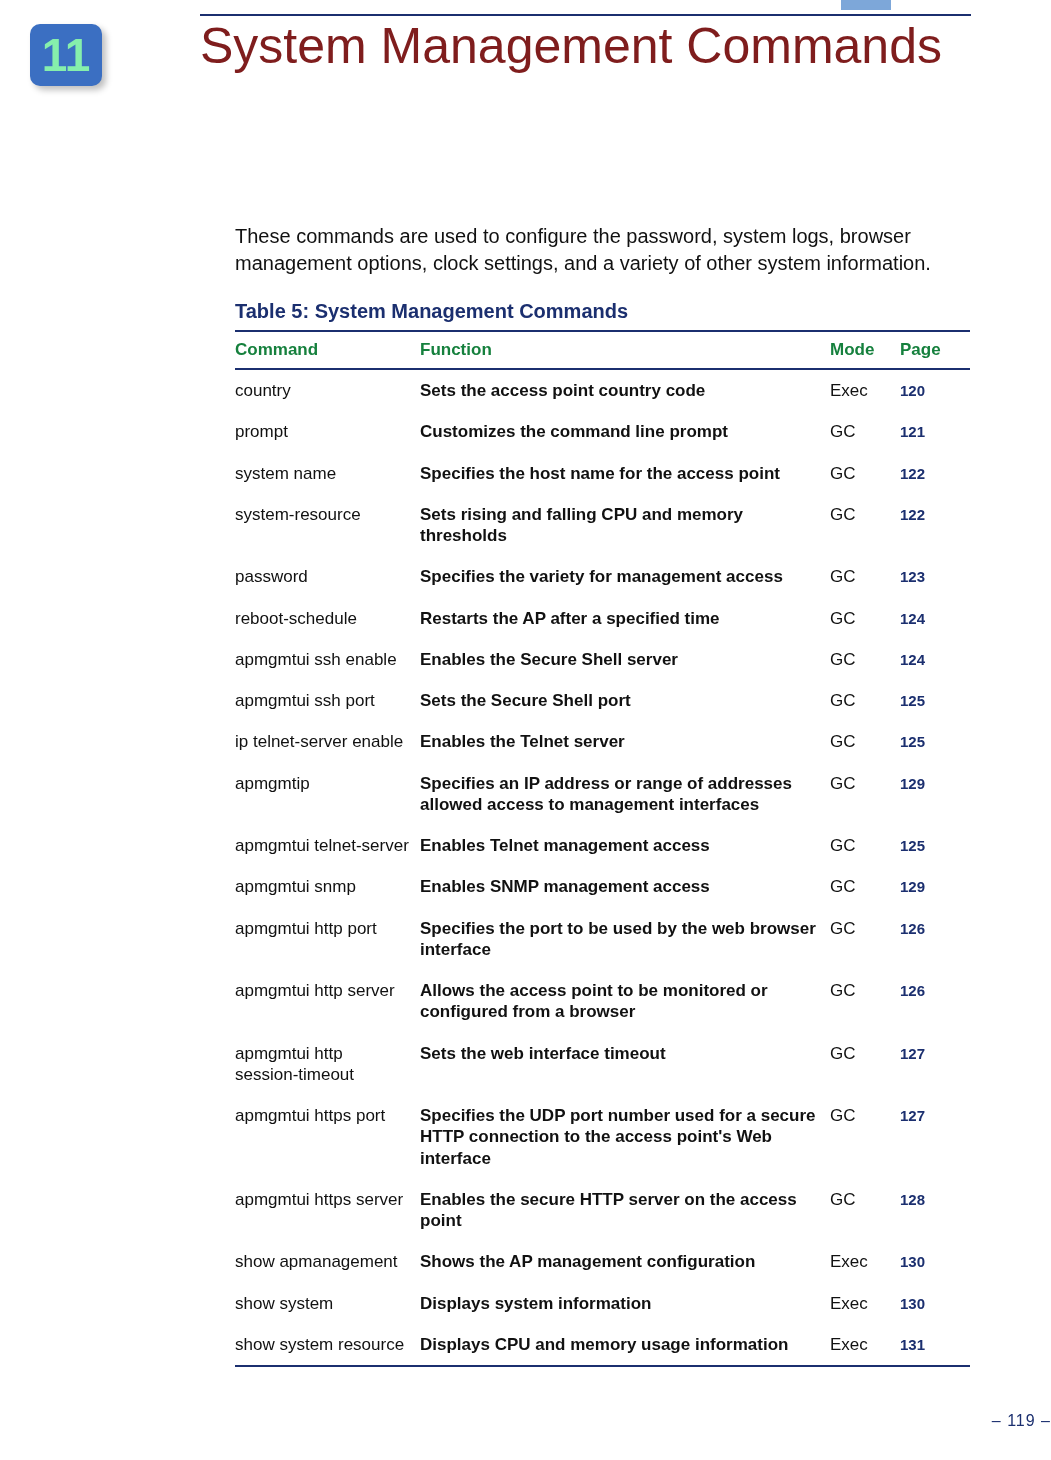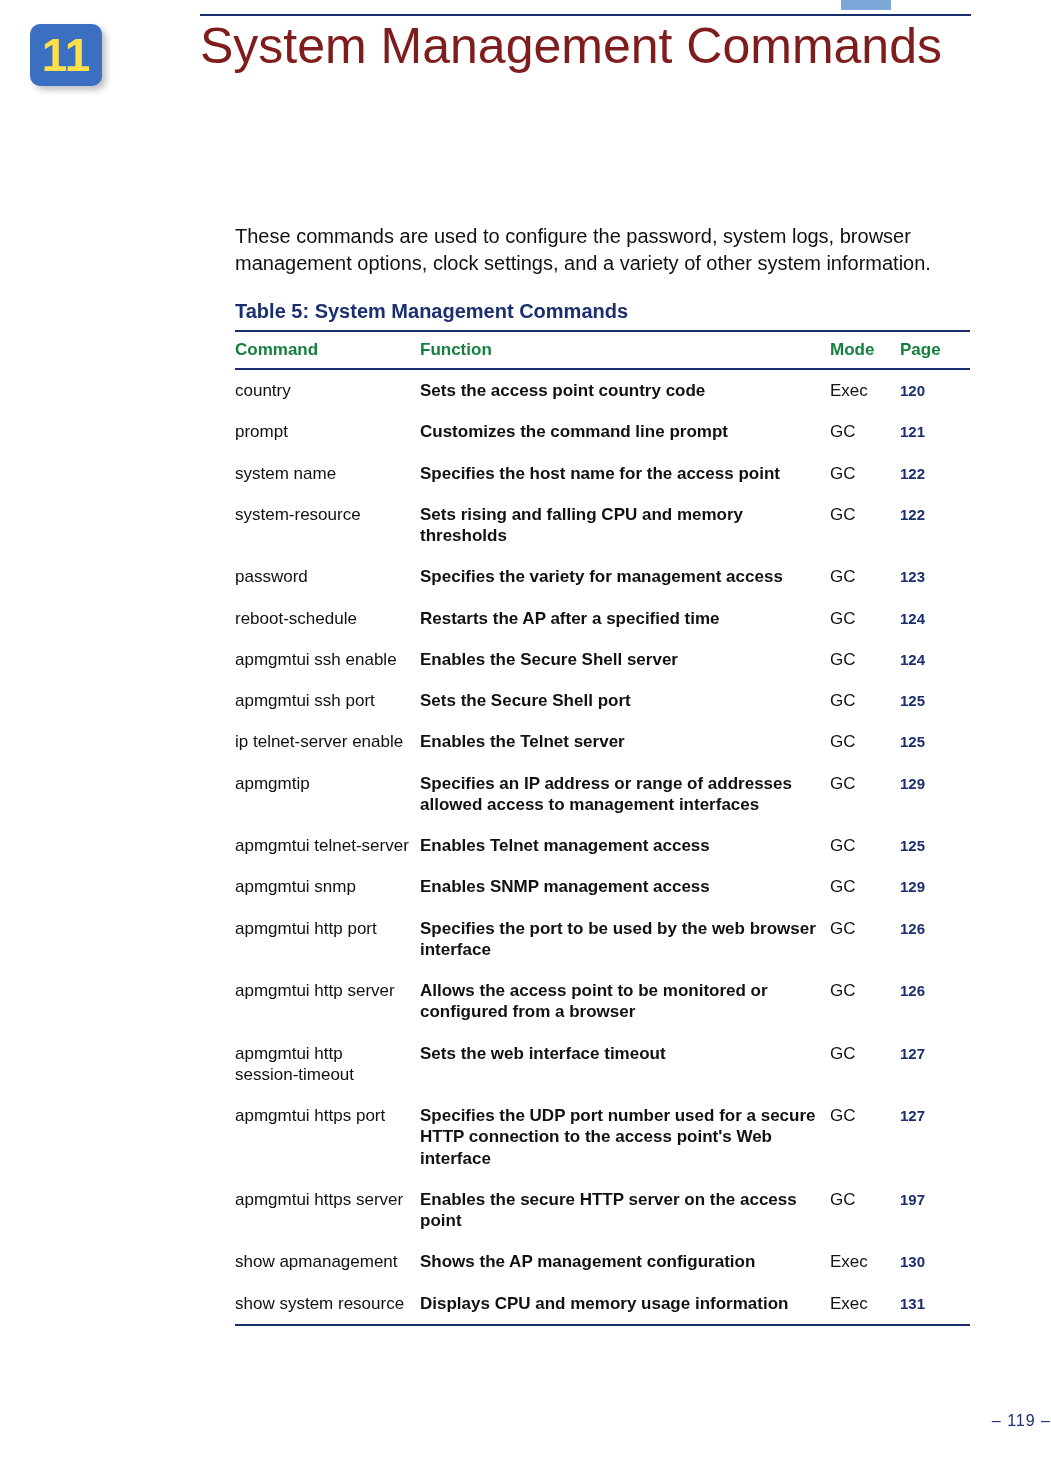--- a/index.html
+++ b/index.html
@@ -34,21 +34,21 @@
     background: #1b2f6f;
   }
   .chapter-badge {
     position: absolute;
     top: 24px;
     left: 30px;
     width: 72px;
     height: 62px;
     background: #3b6fc2;
     border-radius: 10px;
-    color: #fde047;
+    color: #86efac;
     font-weight: 700;
     font-size: 46px;
     line-height: 62px;
     text-align: center;
     box-shadow: 4px 4px 6px rgba(0,0,0,0.25);
   }
   .chapter-title {
     position: absolute;
     top: 18px;
     left: 200px;
@@ -244,29 +244,35 @@
         <tr>
           <td class="col-command">apmgmtui https port</td>
           <td class="col-function">Specifies the UDP port number used for a secure HTTP connection to the access point's Web interface</td>
           <td class="col-mode mode-cell">GC</td>
           <td class="col-page"><span class="page-link">127</span></td>
         </tr>
         <tr>
           <td class="col-command">apmgmtui https server</td>
           <td class="col-function">Enables the secure HTTP server on the access point</td>
           <td class="col-mode mode-cell">GC</td>
-          <td class="col-page"><span class="page-link">197</span></td>
+          <td class="col-page"><span class="page-link">128</span></td>
         </tr>
         <tr>
           <td class="col-command">show apmanagement</td>
           <td class="col-function">Shows the AP management configuration</td>
           <td class="col-mode mode-cell">Exec</td>
           <td class="col-page"><span class="page-link">130</span></td>
         </tr>
         <tr>
+          <td class="col-command">show system</td>
+          <td class="col-function">Displays system information</td>
+          <td class="col-mode mode-cell">Exec</td>
+          <td class="col-page"><span class="page-link">130</span></td>
+        </tr>
+        <tr>
           <td class="col-command">show system resource</td>
           <td class="col-function">Displays CPU and memory usage information</td>
           <td class="col-mode mode-cell">Exec</td>
           <td class="col-page"><span class="page-link">131</span></td>
         </tr>
       </tbody>
   </table>
 
   <div class="footer-pageno">–  119  –</div>
 </div>

